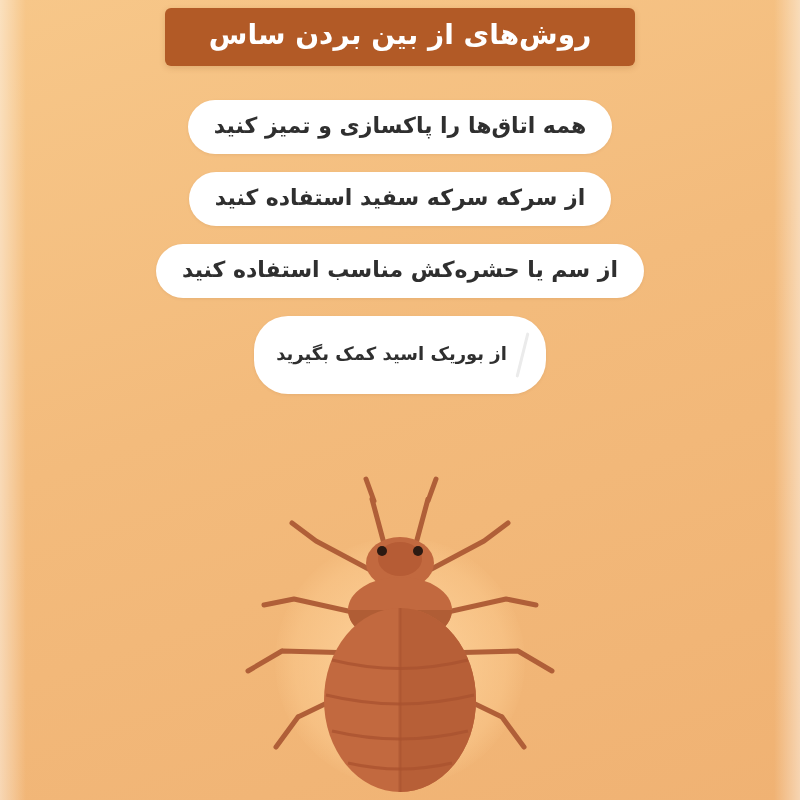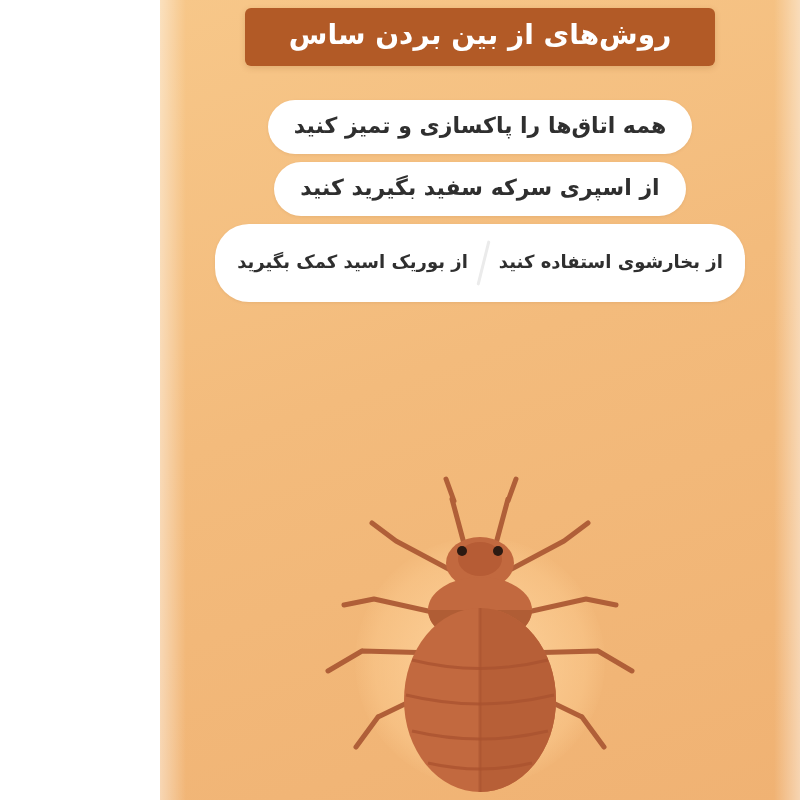--- a/index.html
+++ b/index.html
@@ -8,21 +8,21 @@
   }
   body {
     width: 800px;
     height: 800px;
     background: #ffffff;
     font-family: "DejaVu Sans", "Liberation Sans", sans-serif;
     overflow: hidden;
   }
   #poster {
     position: relative;
-    width: 640px;
+    width: 800px;
     height: 800px;
     background: linear-gradient(160deg, #f7c789 0%, #f3bb7c 45%, #f0b273 100%);
     overflow: hidden;
   }
   
   .edge-left, .edge-right {
     position: absolute;
     top: 0;
     bottom: 0;
     width: 26px;
@@ -64,21 +64,21 @@
 
   
   .tips {
     position: absolute;
     top: 100px;
     left: 0;
     right: 0;
     display: flex;
     flex-direction: column;
     align-items: center;
-    gap: 8px;
+    gap: 18px;
   }
   .tip {
     background: #ffffff;
     border-radius: 28px;
     height: 54px;
     display: flex;
     align-items: center;
     justify-content: center;
     padding: 0 26px;
     box-shadow: 0 1px 3px rgba(150,90,40,0.12);
@@ -148,27 +148,29 @@
     <div class="title-text">روش‌های از بین بردن ساس</div>
   </div>
 
   <div class="tips">
 
     <div class="tip">
       <span class="tip-text">همه اتاق‌ها را پاکسازی و تمیز کنید</span>
     </div>
 
     <div class="tip">
-      <span class="tip-text">از اسپری سرکه سفید بگیرید کنید</span>
-    </div>
-
-
+      <span class="tip-text">از سرکه سرکه سفید استفاده کنید</span>
+    </div>
+
+
+    <div class="tip">
+      <span class="tip-text">از سم یا حشره‌کش مناسب استفاده کنید</span>
+    </div>
 
     <div class="tip wide">
-      <span class="tip-text">از بخارشوی استفاده کنید</span>
       <span class="divider"></span>
       <span class="tip-text">از بوریک اسید کمک بگیرید</span>
     </div>
 
   </div>
 
   <div class="bug-stage">
     <div class="glow"></div>
     <svg class="bug-svg" viewBox="0 0 420 345">
       <g stroke="#b05f38" stroke-width="5" stroke-linecap="round" fill="none">

